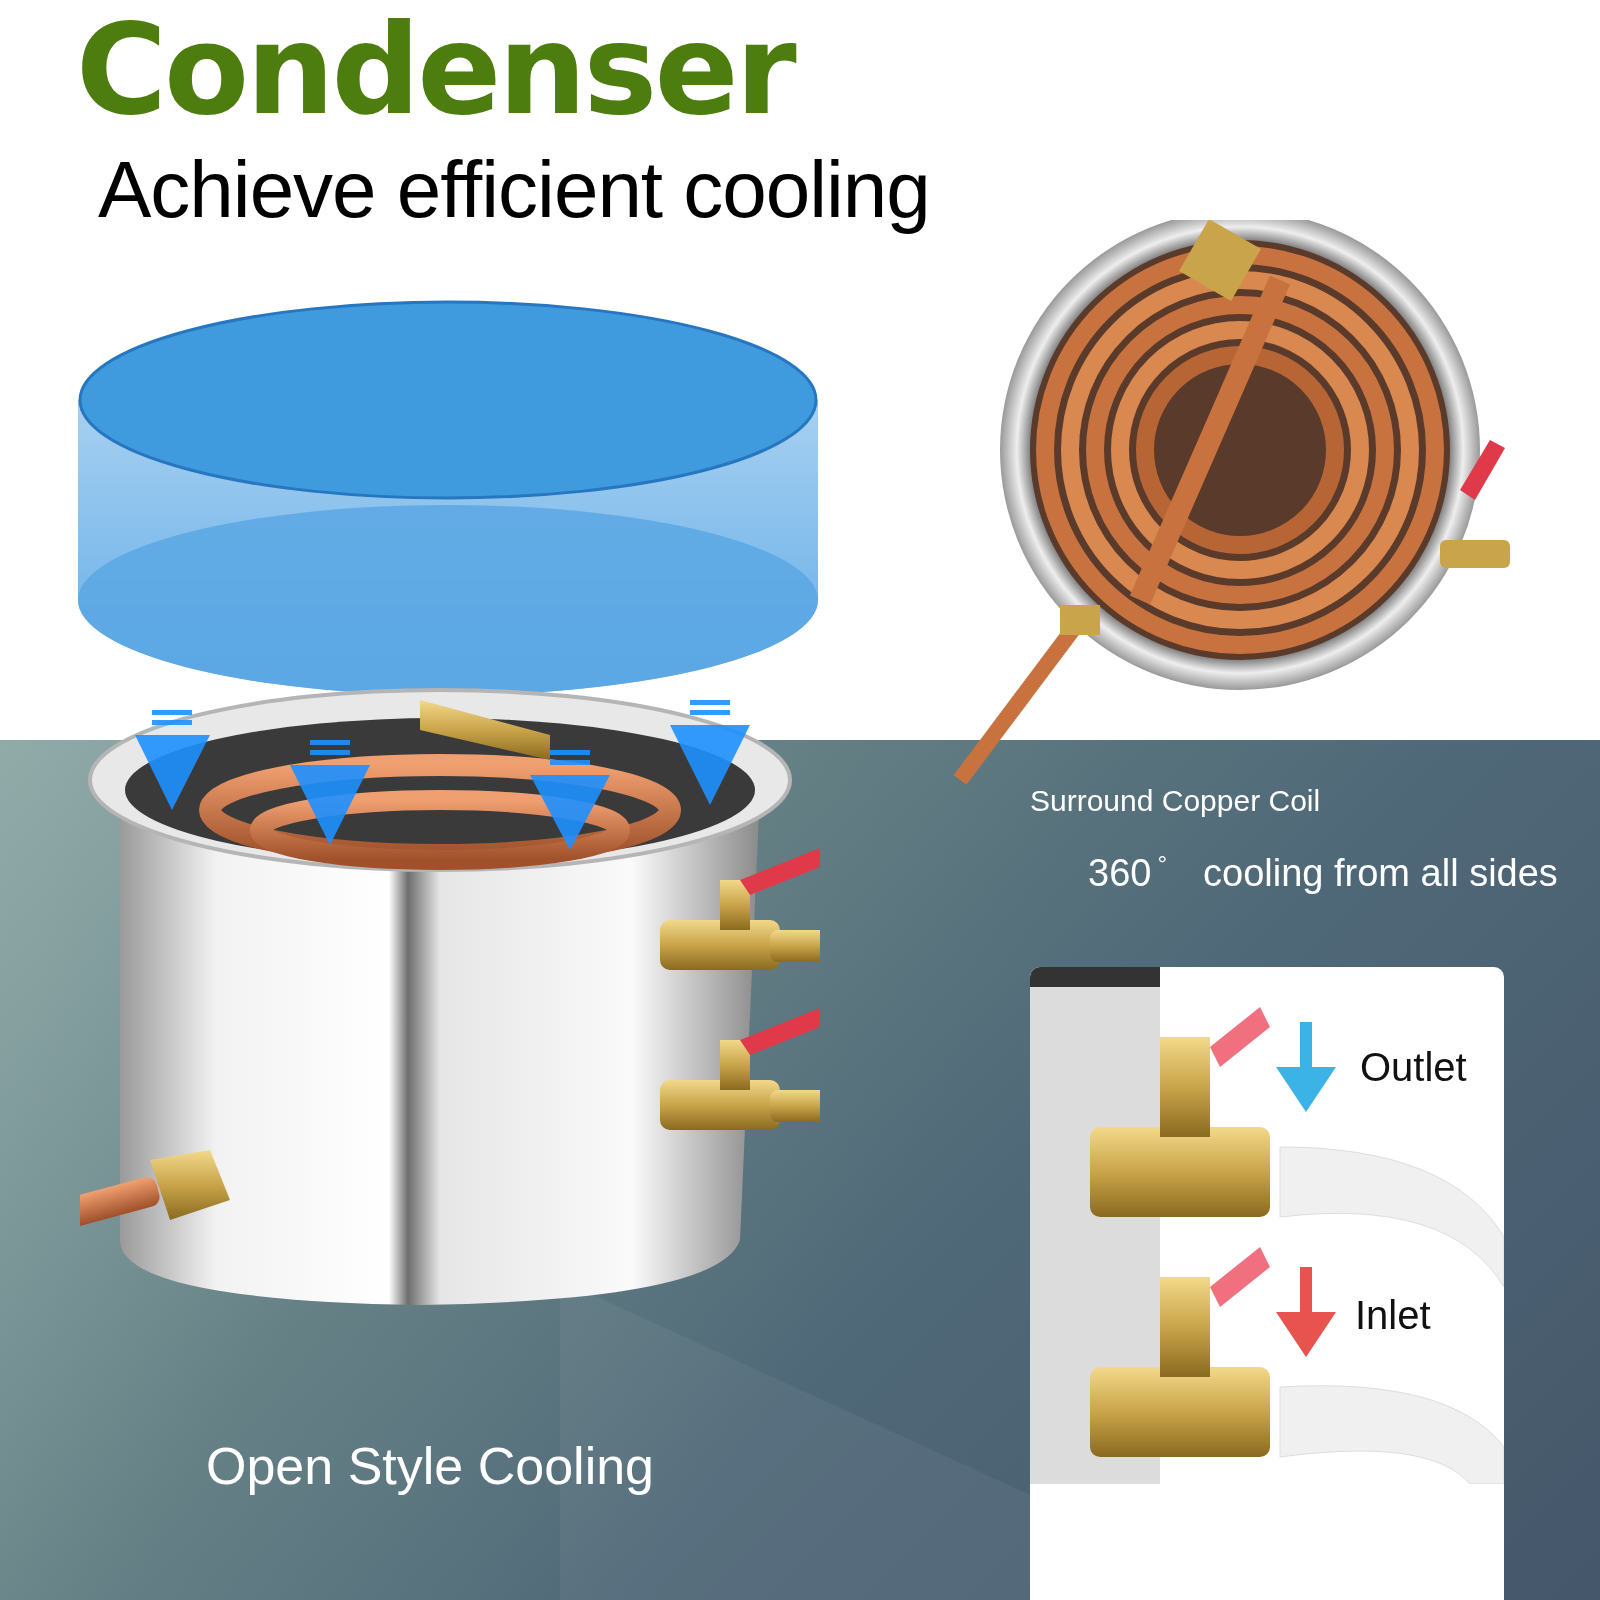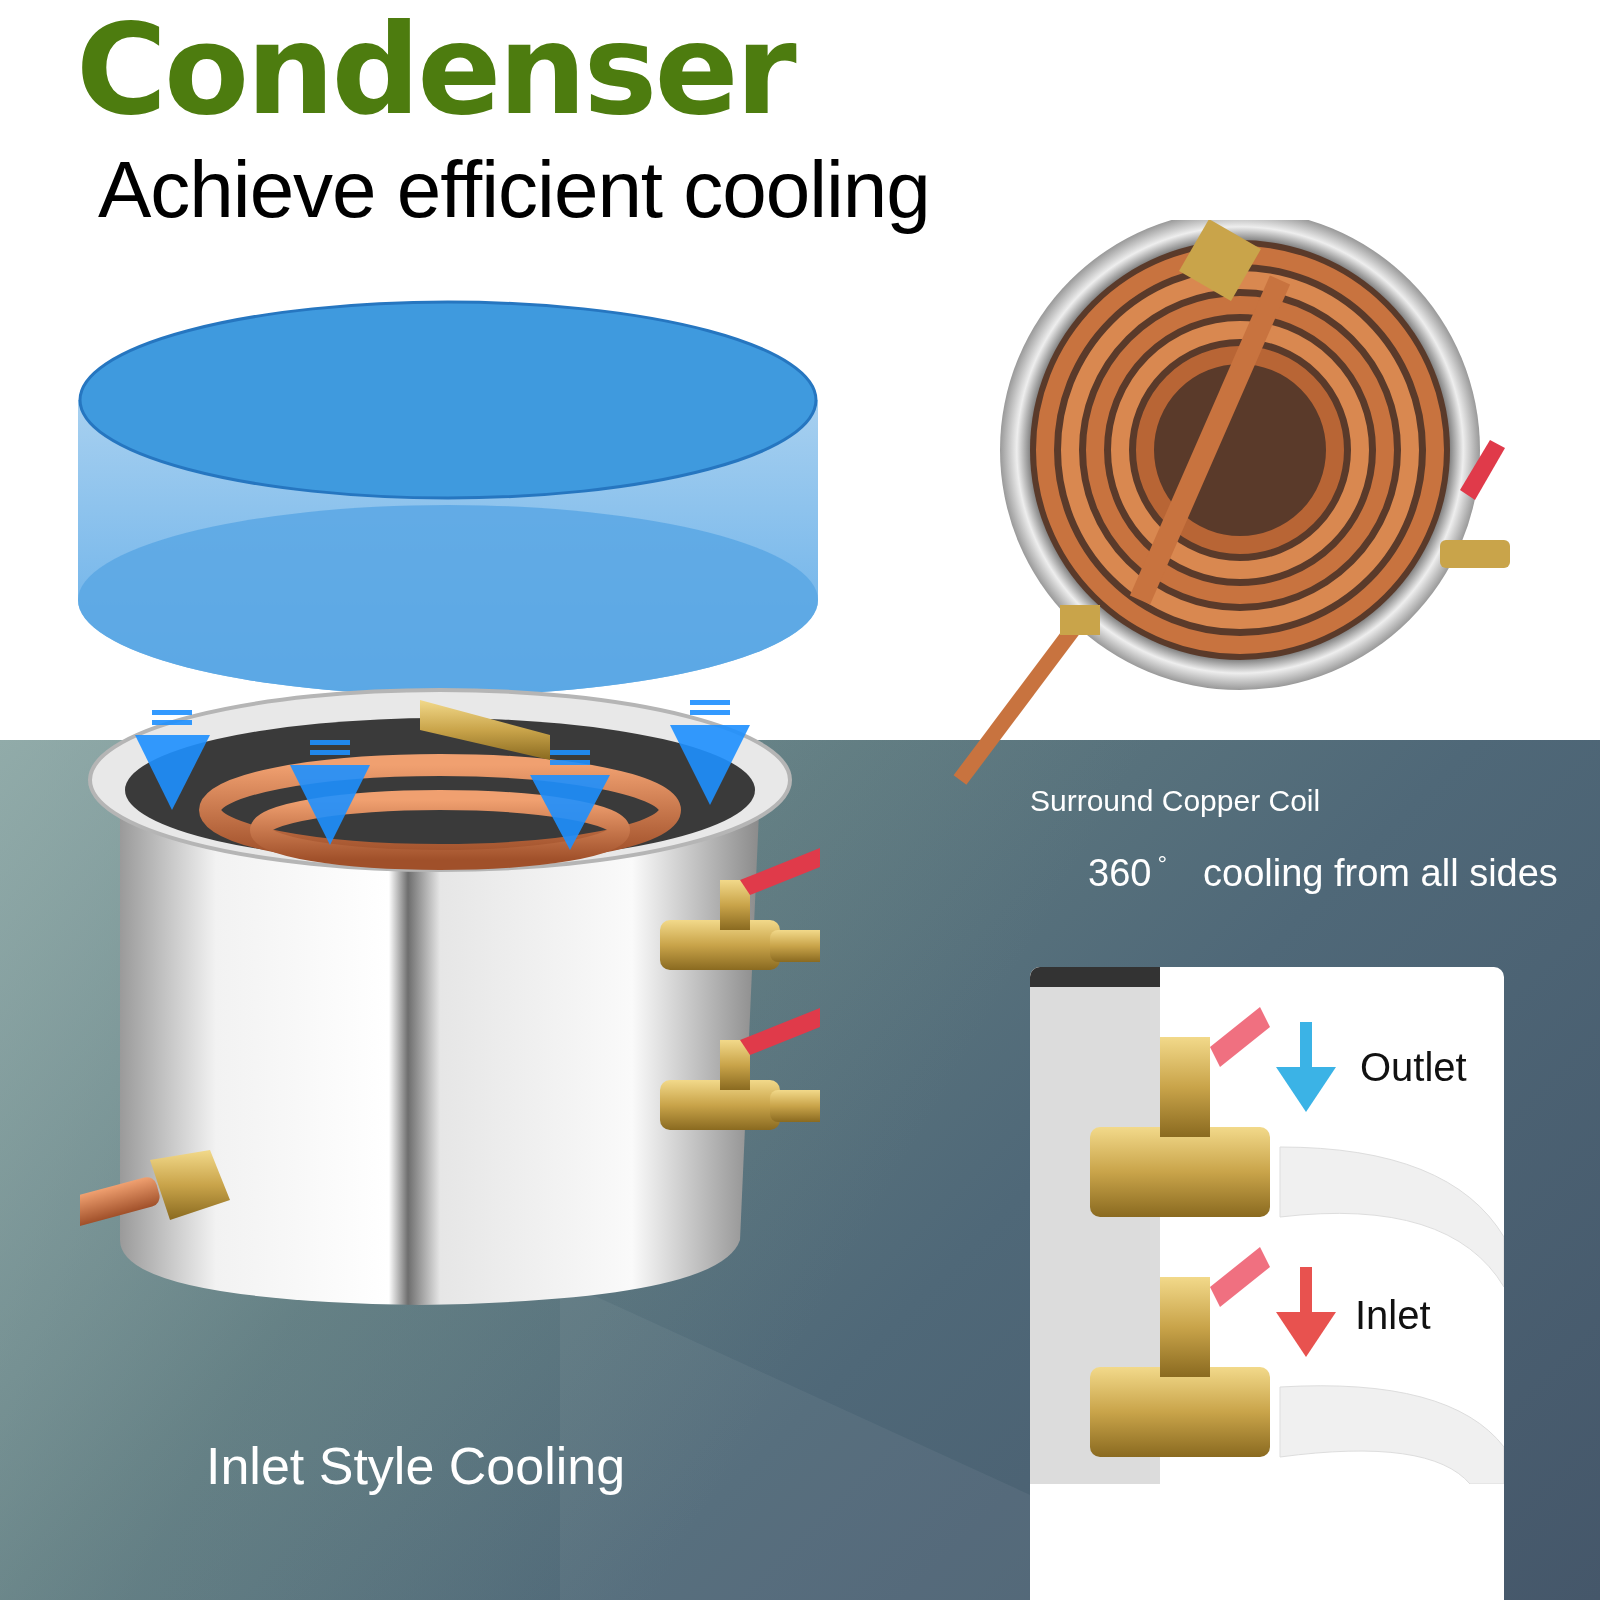--- a/index.html
+++ b/index.html
@@ -185,13 +185,13 @@
     </g>
     <g>
       <rect x="270" y="300" width="12" height="50" fill="#e8524f"></rect>
       <polygon points="246,345 306,345 276,390" fill="#e8524f"></polygon>
     </g>
   </svg>
   <div class="label outlet">Outlet</div>
   <div class="label inlet">Inlet</div>
 </div>
 
-<div class="caption open">Inlet Style Cooling</div>
+<div class="caption open">Open Style Cooling</div>
 
 </body></html>

